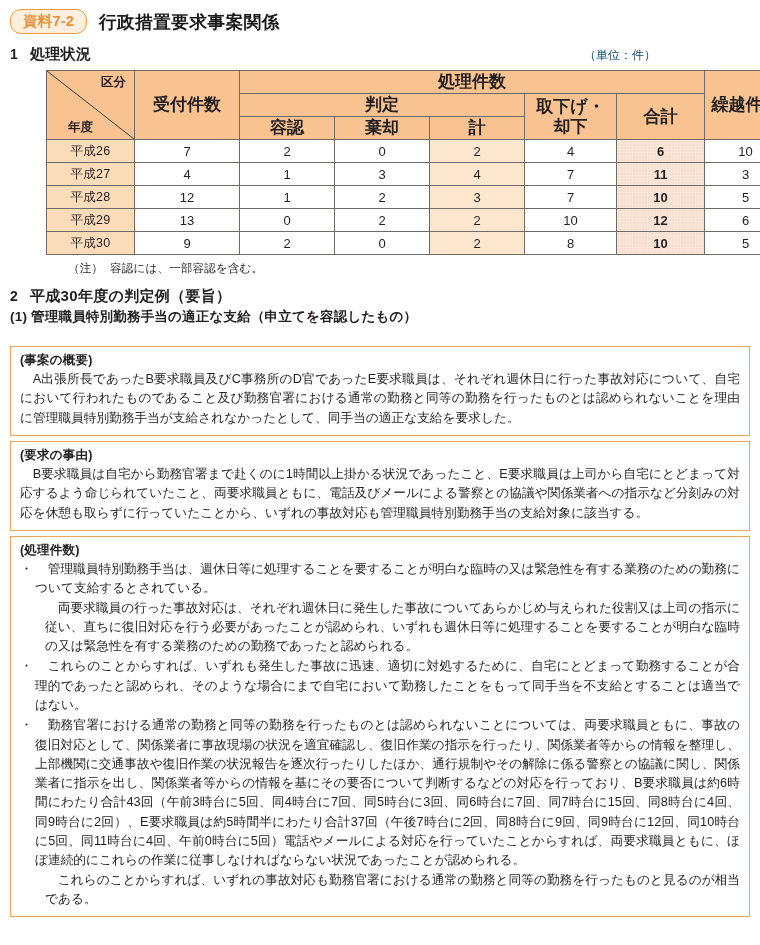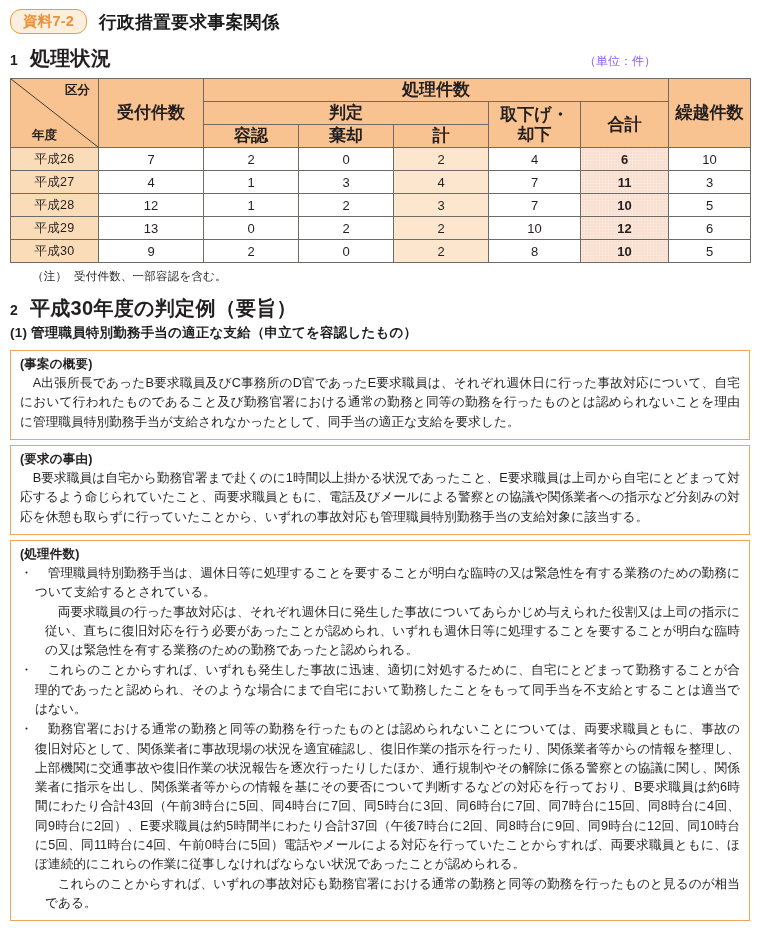--- a/index.html
+++ b/index.html
@@ -58,40 +58,40 @@
     padding: 0 10px 0 10px;
     margin-top: 11px;
   }
   .sec-num {
     font-size: 14px;
     font-weight: bold;
     width: 20px;
     flex: none;
   }
   .sec-title {
-    font-size: 20px;
+    font-size: 15px;
     font-weight: bold;
     letter-spacing: .3px;
   }
   .sec-unit {
     margin-left: auto;
     font-size: 12px;
     font-weight: normal;
-    color: #8b5cf6;
+    color: #0c4a6e;
     padding-right: 2px;
   }
   .subsec {
     font-size: 13.5px;
     font-weight: bold;
     padding: 2px 10px 0 10px;
     letter-spacing: .2px;
   }
 
   
-  .tbl-wrap { padding: 6px 10px 0 10px; }
+  .tbl-wrap { padding: 6px 10px 0 10px; margin-left: 36px; }
   table.stat {
     border-collapse: collapse;
     width: 740px;
     table-layout: fixed;
     font-size: 12.5px;
   }
   table.stat th, table.stat td {
     border: 1px solid #6d6a67;
     padding: 0;
     height: 22px;
@@ -171,21 +171,21 @@
   
   .boxes { padding: 4px 10px 0 10px; }
   .obox {
     border: 1px solid #f0a55a;
     box-sizing: border-box;
     width: 740px;
     padding: 5px 9px 7px 9px;
     margin-top: 5px;
     background: #ffffff;
   }
-  .obox:first-child { margin-top: 4px; }
+  .obox:first-child { margin-top: 16px; }
   .obox-title {
     font-size: 12.5px;
     font-weight: bold;
     letter-spacing: .2px;
     margin-bottom: 1px;
   }
   .para {
     font-size: 12.7px;
     line-height: 1.52;
     text-align: justify;
@@ -321,21 +321,21 @@
           <td class="num">0</td>
           <td class="num sub">2</td>
           <td class="num">8</td>
           <td class="num total">10</td>
           <td class="num">5</td>
         </tr>
       </tbody>
     </table>
 
     <div class="tbl-note">
-      <span class="mark">（注）</span><span>受付件数、一部容認を含む。</span>
+      <span class="mark">（注）</span><span>容認には、一部容認を含む。</span>
     </div>
   </div>
 
   <div class="sec-head">
     <span class="sec-num">2</span>
     <span class="sec-title">平成30年度の判定例（要旨）</span>
   </div>
   <div class="subsec">(1) 管理職員特別勤務手当の適正な支給（申立てを容認したもの）</div>
 
   <div class="boxes">

